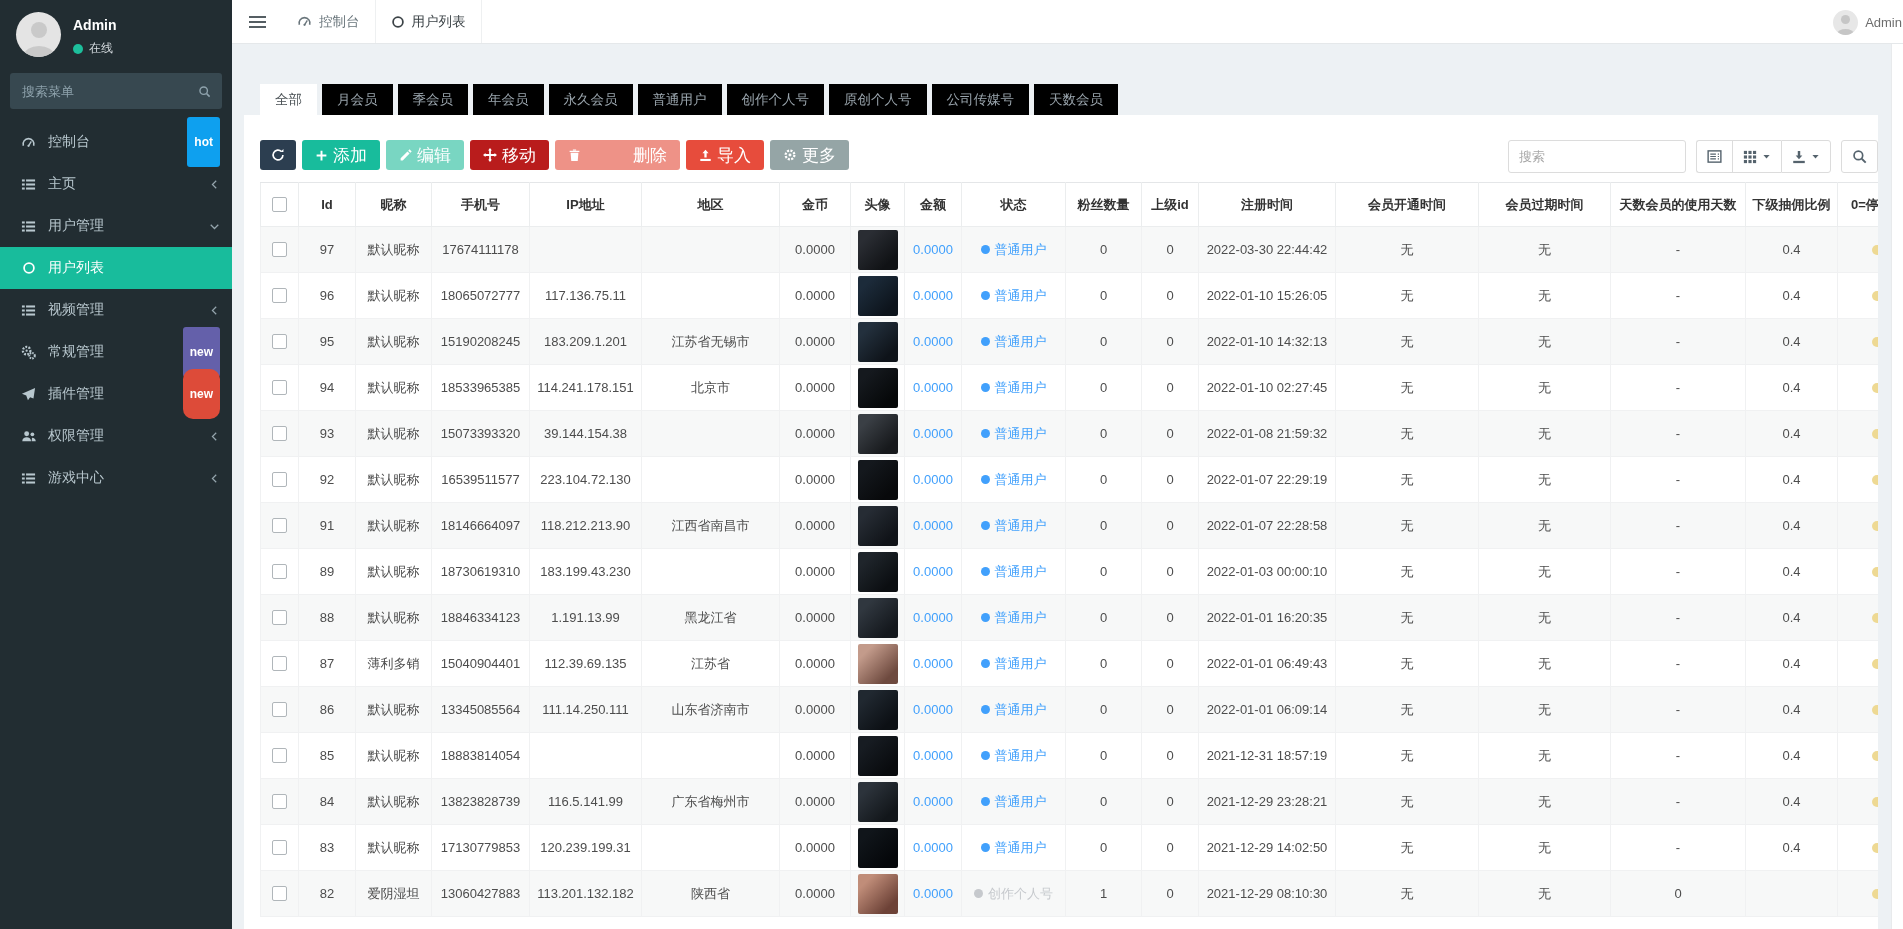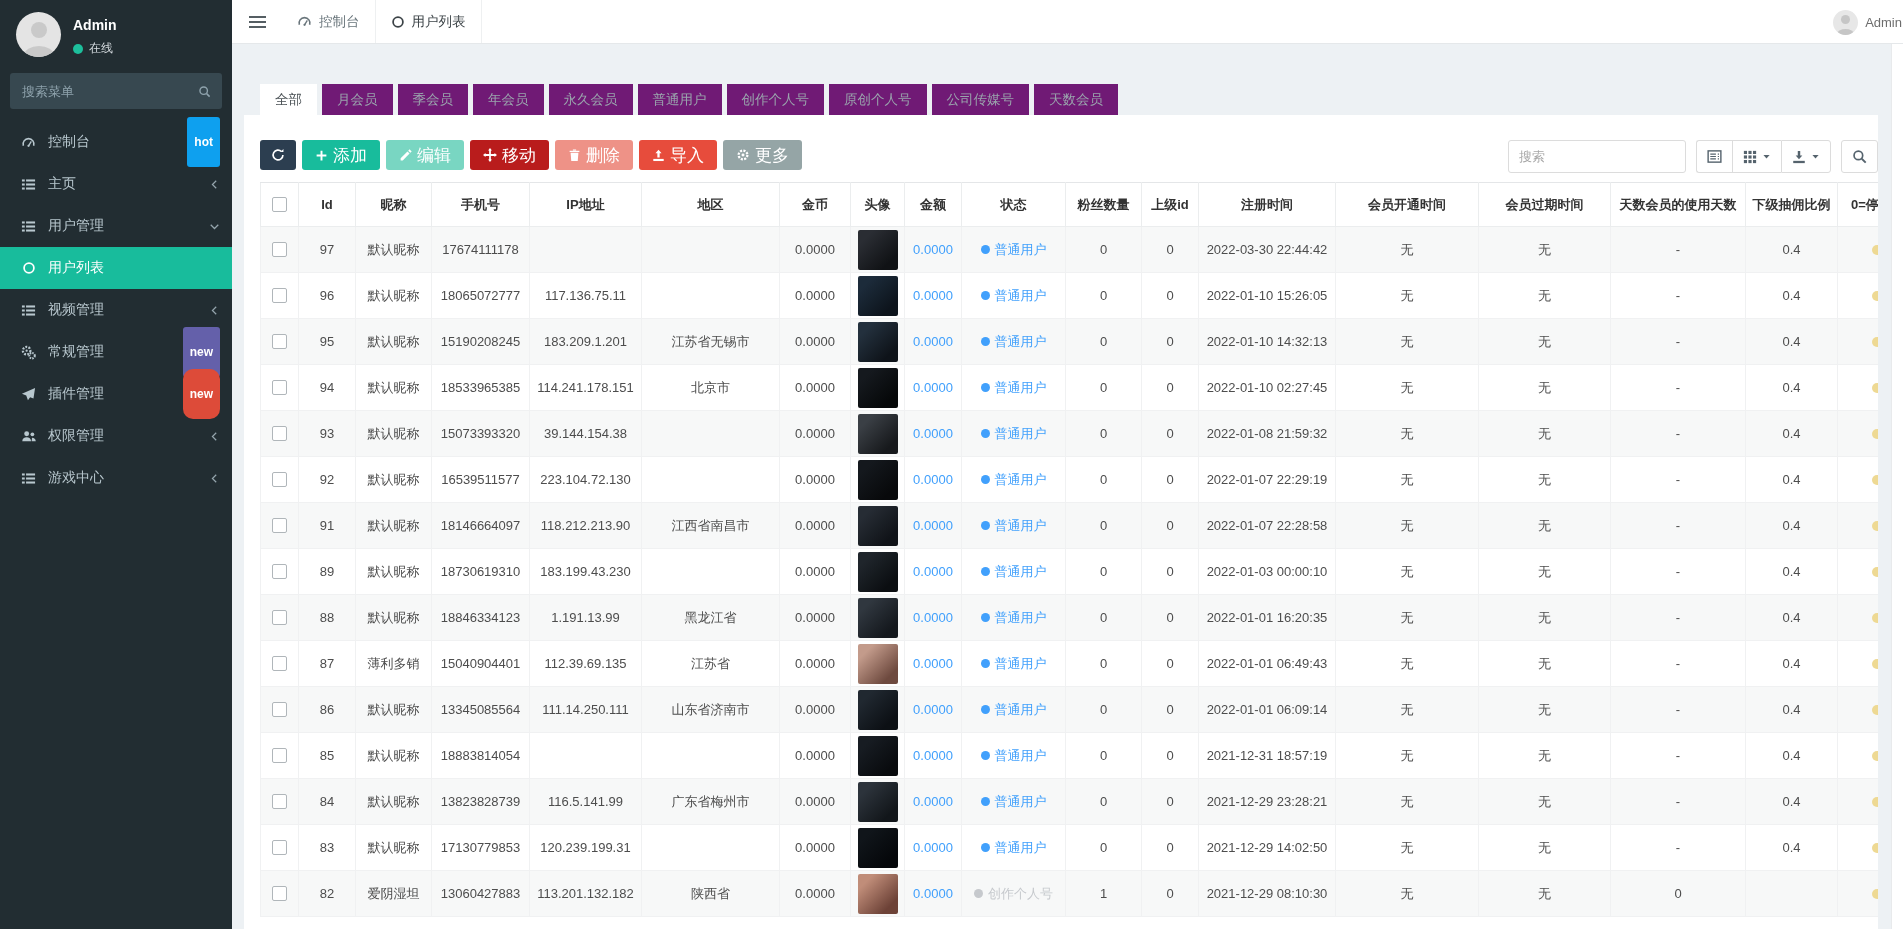--- a/index.html
+++ b/index.html
@@ -45,21 +45,21 @@
   .nav-tab.active { color:#3c4347; border-left:1px solid #eef0f1; border-right:1px solid #eef0f1; background:#fff; }
   .nav-tab.active .tt-icon { color:#3c4347; }
   .nav-user { position:absolute; right:0; top:0; height:44px; display:flex; align-items:center; padding-right:1px; }
   .sm-avatar { width:25px; height:25px; border-radius:50%; background:#e7e7e7; position:relative; overflow:hidden; margin-right:7px; }
   .sm-avatar .head { position:absolute; left:50%; top:5px; width:9px; height:9px; margin-left:-4.5px; border-radius:50%; background:#c6c6c6; }
   .sm-avatar .bodyp { position:absolute; left:50%; bottom:-4px; width:17px; height:10px; margin-left:-8.5px; border-radius:50% 50% 0 0; background:#c6c6c6; }
   .nav-user .uname { font-size:13px; color:#6d6d6d; }
 
   .band { height:40px; }
   .tabs { display:flex; margin-left:28px; height:31px; }
-  .f-tab { padding:0 15px; line-height:31px; font-size:13.5px; background:#701a75; color:#9aa5ad; margin-right:5px; cursor:pointer; white-space:nowrap; }
+  .f-tab { padding:0 15px; line-height:31px; font-size:13.5px; background:#000000; color:#9aa5ad; margin-right:5px; cursor:pointer; white-space:nowrap; }
   .f-tab.active { background:#fff; color:#4b5256; }
 
   .panel { margin-left:12px; width:1634px; height:814px; background:#fff; padding:25px 0 0 16px; overflow:hidden; position:relative; }
   .toolbar { display:flex; width:1618px; }
   .btn { height:30px; border:none; border-radius:3px; color:#fff; font-size:17px; font-family:inherit; display:inline-flex; align-items:center; padding:0 13px; margin-right:6px; cursor:pointer; white-space:nowrap; }
   .btn .b-icon { display:flex; margin-right:5px; }
   .btn.icon-only { padding:0 11px; }
   .btn.icon-only .b-icon { margin-right:0; }
   .toolbar-right { margin-left:auto; display:flex; align-items:flex-start; }
   .s-input { width:178px; height:33px; border:1px solid #dcdcdc; border-radius:3px; padding:0 10px; font-size:13px; color:#777; outline:none; font-family:inherit; }
@@ -322,21 +322,21 @@
             <span>编辑</span>
           </button>
           <button class="btn" style="background: #b91c1c;">
             <span class="b-icon">
               <svg width="14" height="14" viewBox="0 0 16 16" fill="currentColor">
                 <path d="M8 0l2.2 2.8H9V6.9h4.1V5.8L16 8l-2.9 2.2V9.1H9v4.1h1.2L8 16l-2.2-2.8H7V9.1H2.9v1.1L0 8l2.9-2.2v1.1H7V2.8H5.8z"></path>
               </svg>
             </span>
             <span>移动</span>
           </button>
-          <button class="btn" style="background: rgb(238, 146, 135);">
+          <button class="btn" style="background: rgb(238, 146, 135); gap: 47px;">
             <span class="b-icon">
               <svg width="13" height="13" viewBox="0 0 16 16" fill="currentColor">
                 <path d="M3.2 4.5h9.6L12 14.8H4z"></path>
                 <rect x="2" y="2.2" width="12" height="1.5"></rect>
                 <rect x="6" y=".6" width="4" height="1.4"></rect>
               </svg>
             </span>
             <span>删除</span>
           </button>
           <button class="btn" style="background: rgb(231, 76, 60);">

